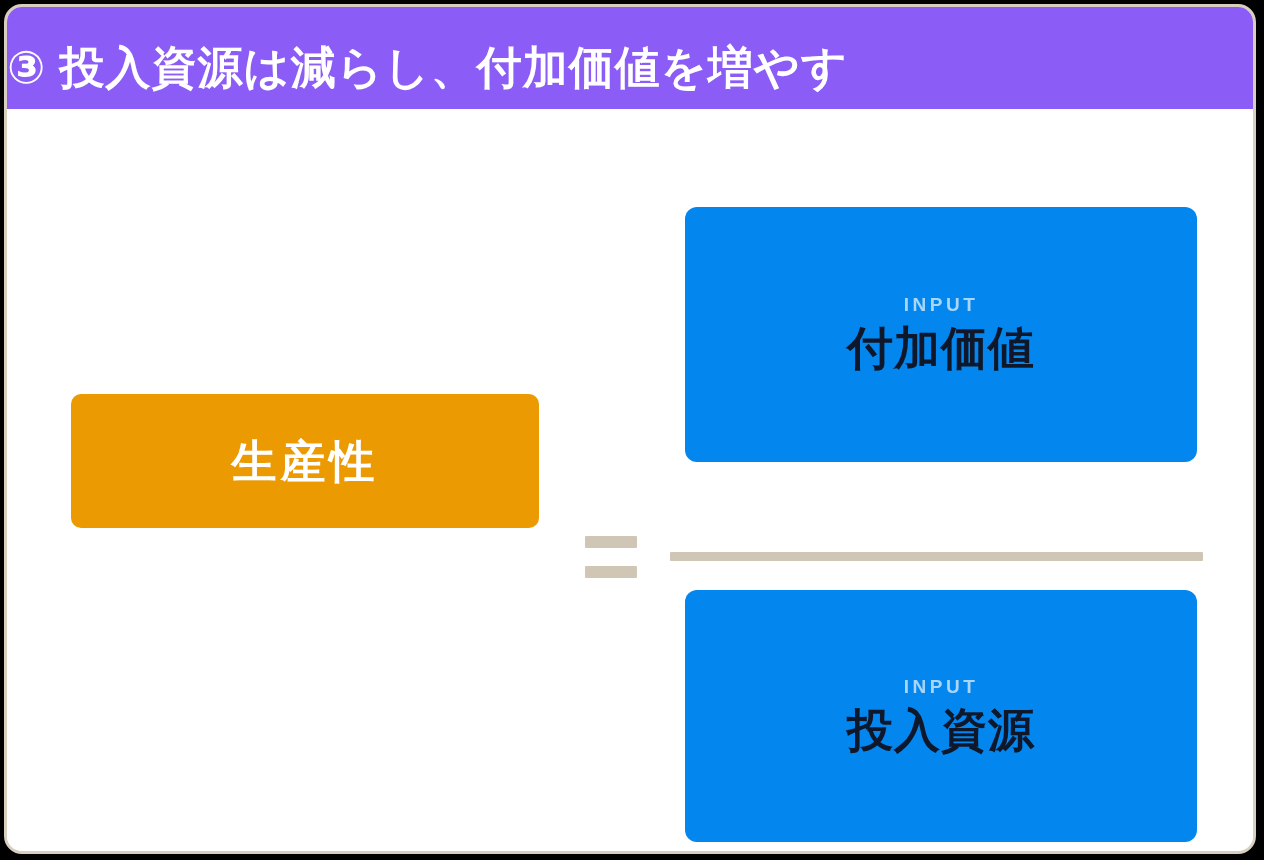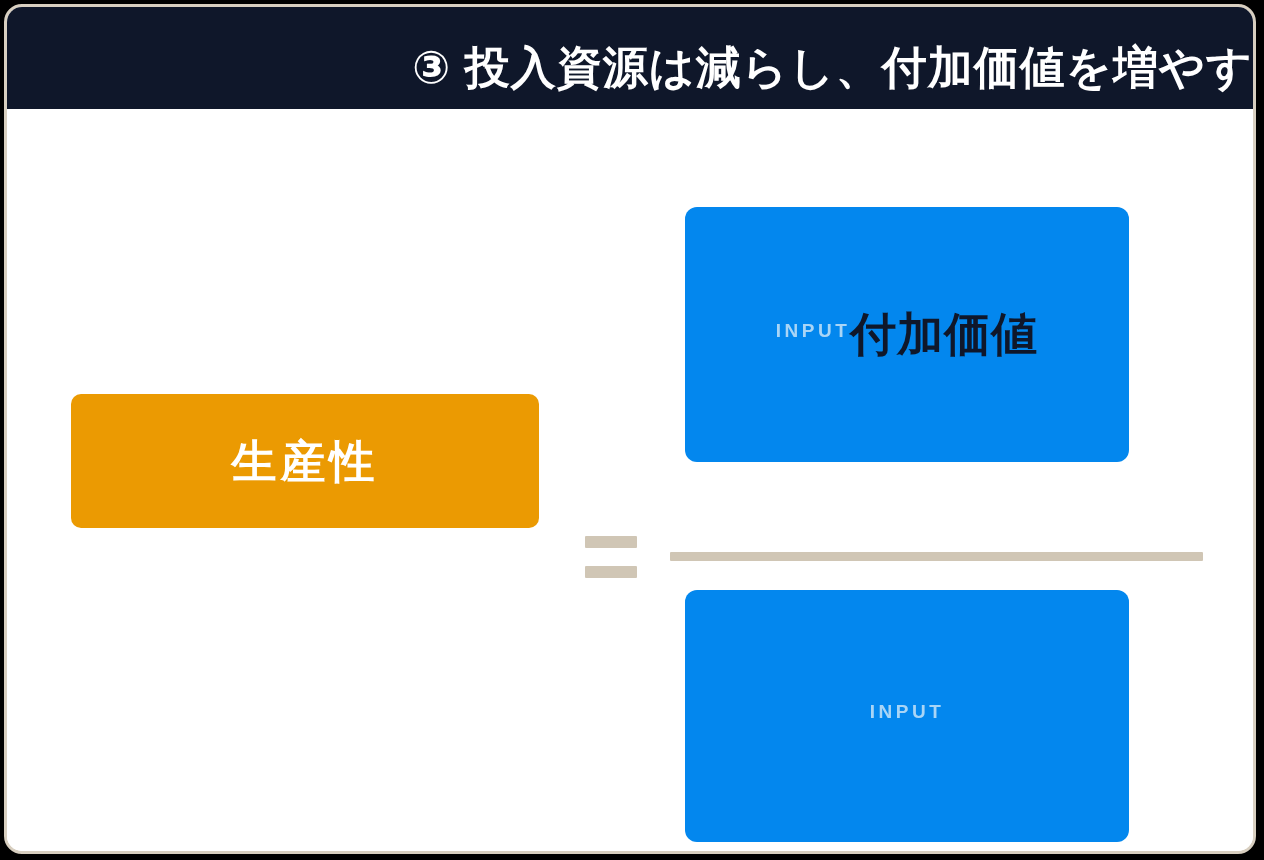--- a/index.html
+++ b/index.html
@@ -26,24 +26,24 @@
     box-sizing: border-box;
     overflow: hidden;
   }
 
   .slide-header {
     position: absolute;
     left: 0;
     top: 0;
     width: 100%;
     height: 120px;
-    background: #0f172a;
+    background: #8b5cf6;
     display: flex;
     align-items: center;
-    justify-content: flex-end;
+    justify-content: flex-start;
     box-sizing: border-box;
   }
 
   .slide-header-title {
     color: #ffffff;
     font-size: 45px;
     font-weight: bold;
     letter-spacing: 1px;
     white-space: nowrap;
     line-height: 1;
@@ -113,25 +113,25 @@
     top: 345px;
     width: 533px;
     height: 9px;
     background: #d0c6b5;
     border-radius: 1px;
   }
 
   .term-box {
     position: absolute;
     left: 15px;
-    width: 444px;
+    width: 512px;
     background: #0387ee;
     border-radius: 12px;
     display: flex;
-    flex-direction: row;
+    flex-direction: column;
     align-items: center;
     justify-content: center;
   }
   .term-box.numerator {
     top: 0;
     height: 255px;
   }
   .term-box.denominator {
     top: 383px;
     height: 252px;
@@ -177,18 +177,19 @@
 
       <div class="term-box numerator">
         <div class="term-kicker">INPUT</div>
         <div class="term-title">付加価値</div>
       </div>
 
       <div class="fraction-bar"></div>
 
       <div class="term-box denominator">
         <div class="term-kicker">INPUT</div>
+        <div class="term-title">投入資源</div>
       </div>
 
     </div>
 
   </div>
 </div>
 
 </body></html>

